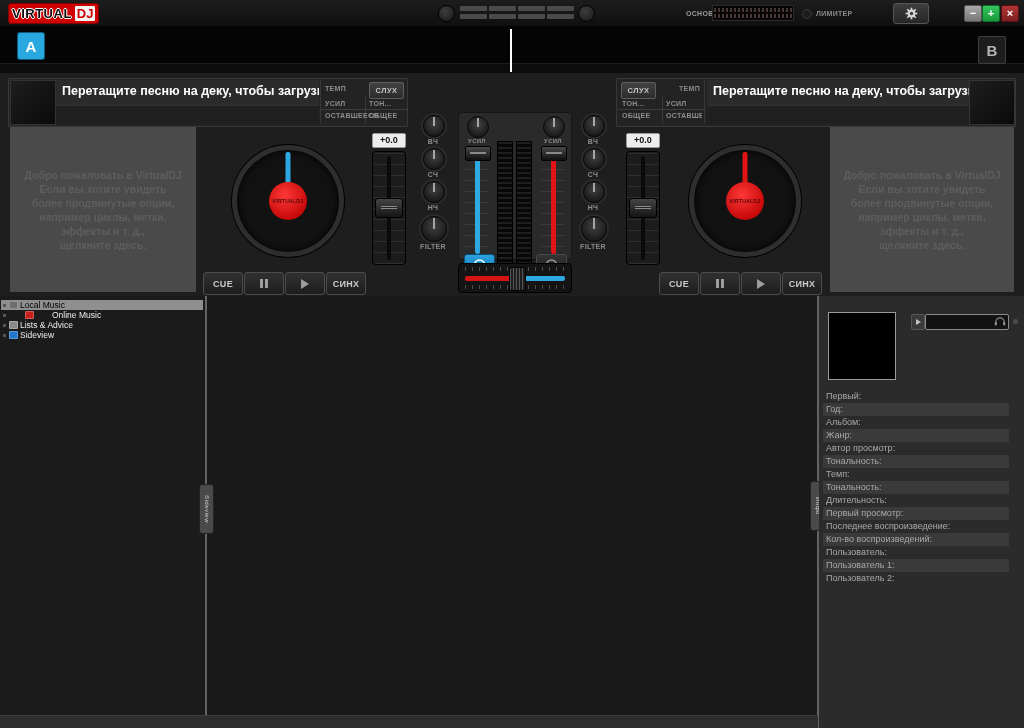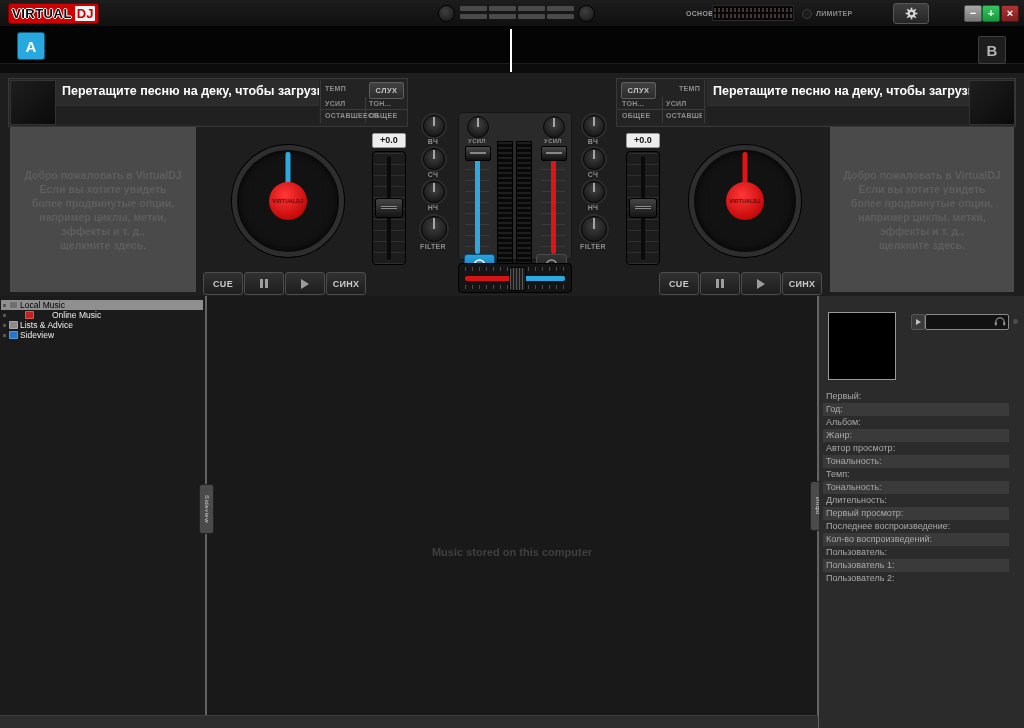--- a/index.html
+++ b/index.html
@@ -407,21 +407,20 @@
       <div class="side-item" style="top:34px;">
         <span class="dot"></span>
         <span class="ficon" style="background:#2277cc;"></span>
         <span>Sideview</span>
       </div>
     </div>
 
     <div class="vsep" style="left:205px;"></div>
 
     <div id="list-area">
-      <div id="empty-msg">Music stored on this computer</div>
     </div>
 
     <div class="vsep" style="left:817px;"></div>
 
     <div class="splitter" style="left:199px;top:188px;">
       <span>Sideview</span>
     </div>
     <div class="splitter" style="left:810px;top:185px;">
       <span>Инфо</span>
     </div>

